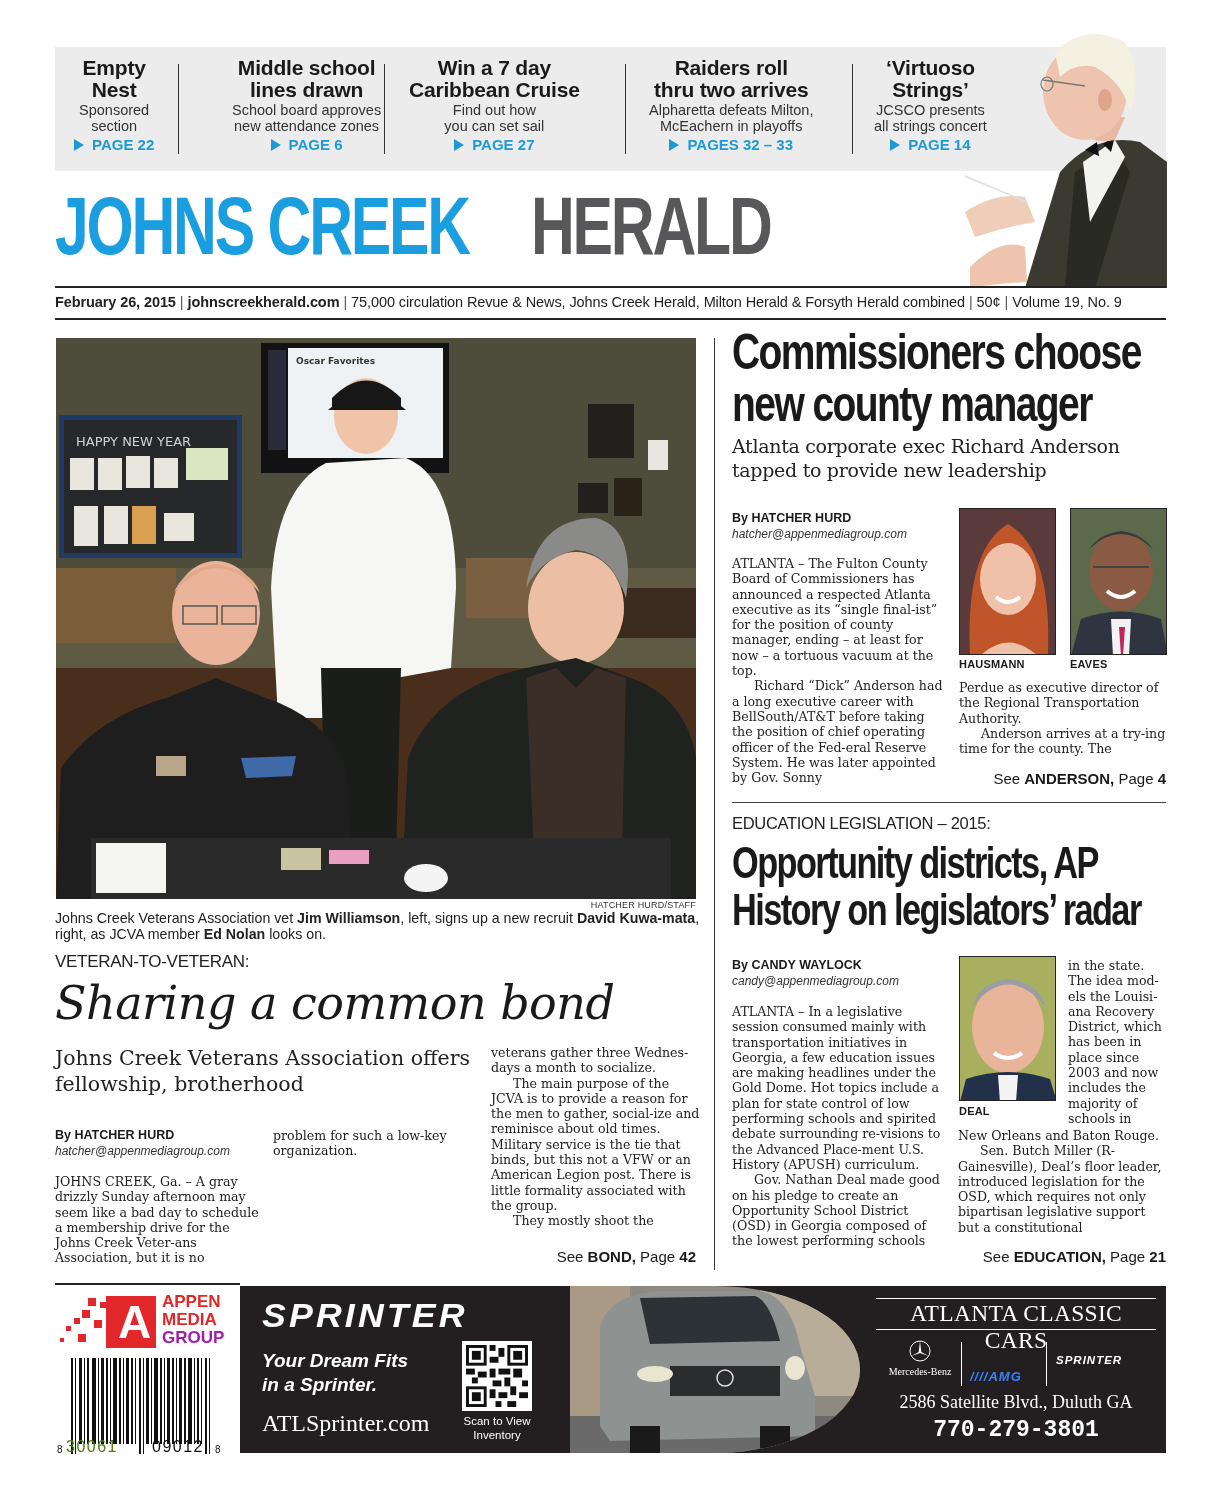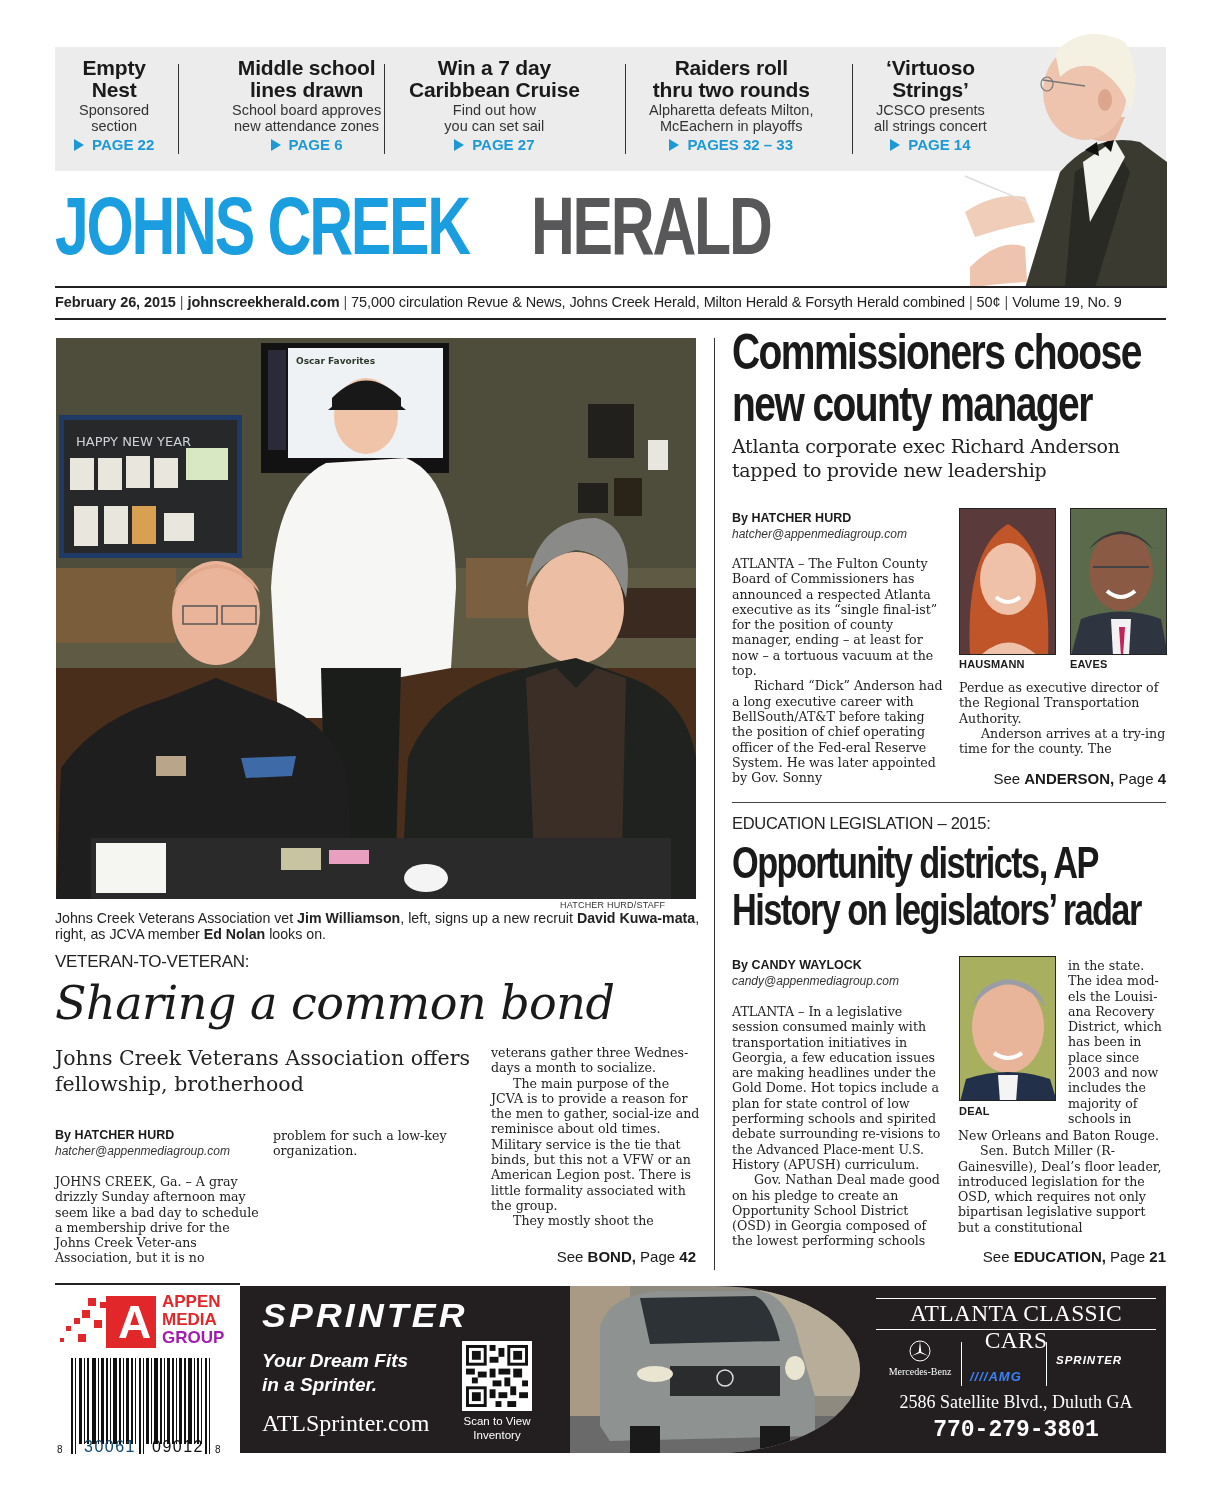--- a/index.html
+++ b/index.html
@@ -26,21 +26,21 @@
   .mh-blue { color: #1a9ee0; }
   .mh-grey { color: #58585a; }
 
   .rule { background: #222; height: 2px; }
   .dateline { left: 55px; top: 294px; font-size: 14.5px; color: #222; white-space: nowrap; letter-spacing: -0.1px; }
   .dateline b { font-weight: bold; }
   .dateline .sep { color: #555; margin: 0 4px; }
 
   
   .main-photo { left: 56px; top: 338px; width: 640px; height: 561px; overflow: hidden; background: #3d3b2f; }
-  .credit { left: 560px; top: 900px; width: 136px; text-align: left; font-size: 9px; color: #333; letter-spacing: 0.2px; }
+  .credit { left: 560px; top: 900px; width: 136px; text-align: right; font-size: 9px; color: #333; letter-spacing: 0.2px; }
   .caption { left: 55px; top: 910px; width: 645px; font-size: 14.2px; line-height: 16px; color: #222; }
   .caption b { font-weight: bold; }
 
   .kicker { font-size: 17px; color: #222; letter-spacing: -0.3px; }
 
   .big-hl-italic { left: 55px; top: 975px; font-family: "DejaVu Serif", serif; font-style: italic; font-size: 46px; line-height: 56px; color: #1a1a1a; white-space: nowrap; letter-spacing: -0.5px; }
   .deck-left { left: 55px; top: 1045px; width: 420px; font-family: "DejaVu Serif", serif; font-size: 20.5px; line-height: 26px; color: #222; }
 
   .byline-name { font-weight: bold; font-size: 12.5px; color: #1a1a1a; }
   .byline-email { font-style: italic; font-size: 12px; color: #333; margin-top: 2px; }
@@ -86,21 +86,21 @@
   <div class="tdiv" style="left:329px;"></div>
 
   <div class="teaser" style="left:354px;">
     <div class="hl"><span>Win a 7 day</span><br><span>Caribbean Cruise</span></div>
     <div class="sub"><span>Find out how</span><br><span>you can set sail</span></div>
     <div class="pg"><span class="tri"></span><span>PAGE 27</span></div>
   </div>
   <div class="tdiv" style="left:570px;"></div>
 
   <div class="teaser" style="left:594px;">
-    <div class="hl"><span>Raiders roll</span><br><span>thru two rounds</span></div>
+    <div class="hl"><span>Raiders roll</span><br><span>thru two arrives</span></div>
     <div class="sub"><span>Alpharetta defeats Milton,</span><br><span>McEachern in playoffs</span></div>
     <div class="pg"><span class="tri"></span><span>PAGES 32 – 33</span></div>
   </div>
   <div class="tdiv" style="left:797px;"></div>
 
   <div class="teaser" style="left:819px;">
     <div class="hl"><span>‘Virtuoso</span><br><span>Strings’</span></div>
     <div class="sub"><span>JCSCO presents</span><br><span>all strings concert</span></div>
     <div class="pg"><span class="tri"></span><span>PAGE 14</span></div>
   </div>
@@ -376,21 +376,21 @@
       <rect x="117" y="0" width="4" height="86"></rect>
         <rect x="123" y="0" width="1" height="86"></rect>
       <rect x="126" y="0" width="2" height="86"></rect>
         <rect x="130" y="0" width="1" height="86"></rect>
       <rect x="134" y="0" width="2" height="96"></rect>
         <rect x="138" y="0" width="1" height="96"></rect>
     </g>
   </svg>
 </div>
 <div class="abs" style="left:57px;top:1444px;font-size:10px;color:#111;">8</div>
-<div class="abs" style="left:84px;top:1438px;font-size:16px;color:#0c4a6e;letter-spacing:1.5px;">30061</div>
+<div class="abs" style="left:66px;top:1438px;font-size:16px;color:#4d7c0f;letter-spacing:1.5px;">30061</div>
 <div class="abs" style="left:152px;top:1438px;font-size:16px;color:#111;letter-spacing:1.5px;">09012</div>
 <div class="abs" style="left:215px;top:1444px;font-size:10px;color:#111;">8</div>
 
 <div class="abs ad-dark">
   <div class="abs" style="left:22px;top:10px;font-weight:900;font-style:italic;font-size:34px;color:#fff;letter-spacing:3px;transform:scaleX(1.05);transform-origin:left;">SPRINTER</div>
   <div class="abs" style="left:22px;top:63px;font-weight:bold;font-style:italic;font-size:19px;line-height:24px;color:#fff;">
     <span>Your Dream Fits</span><br><span>in a Sprinter.</span>
   </div>
   <div class="abs" style="left:22px;top:124px;font-family:'Liberation Serif',serif;font-size:24px;color:#fff;">ATLSprinter.com</div>
 

